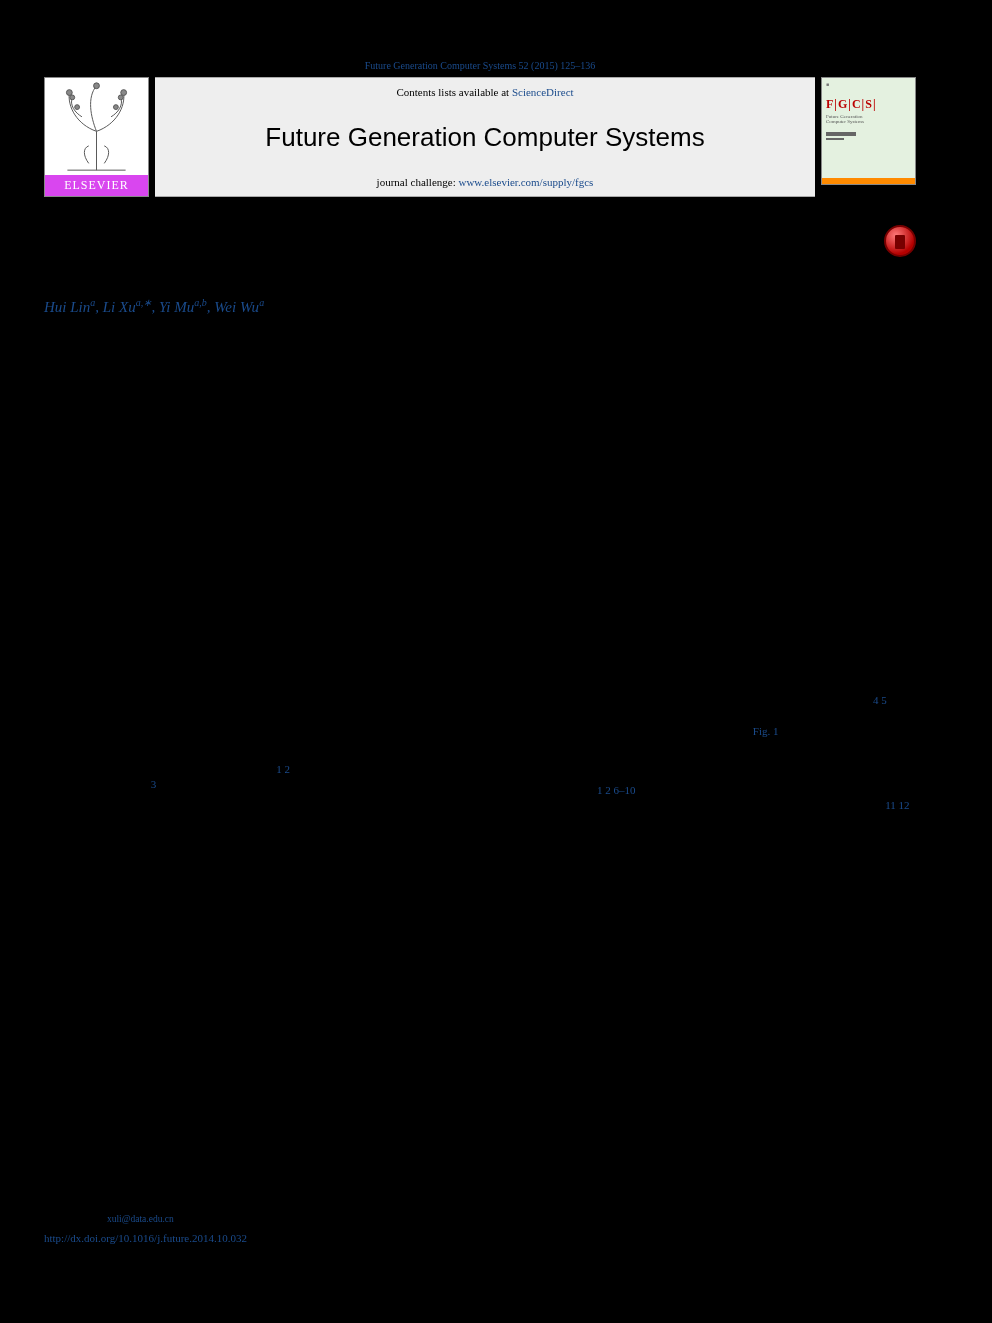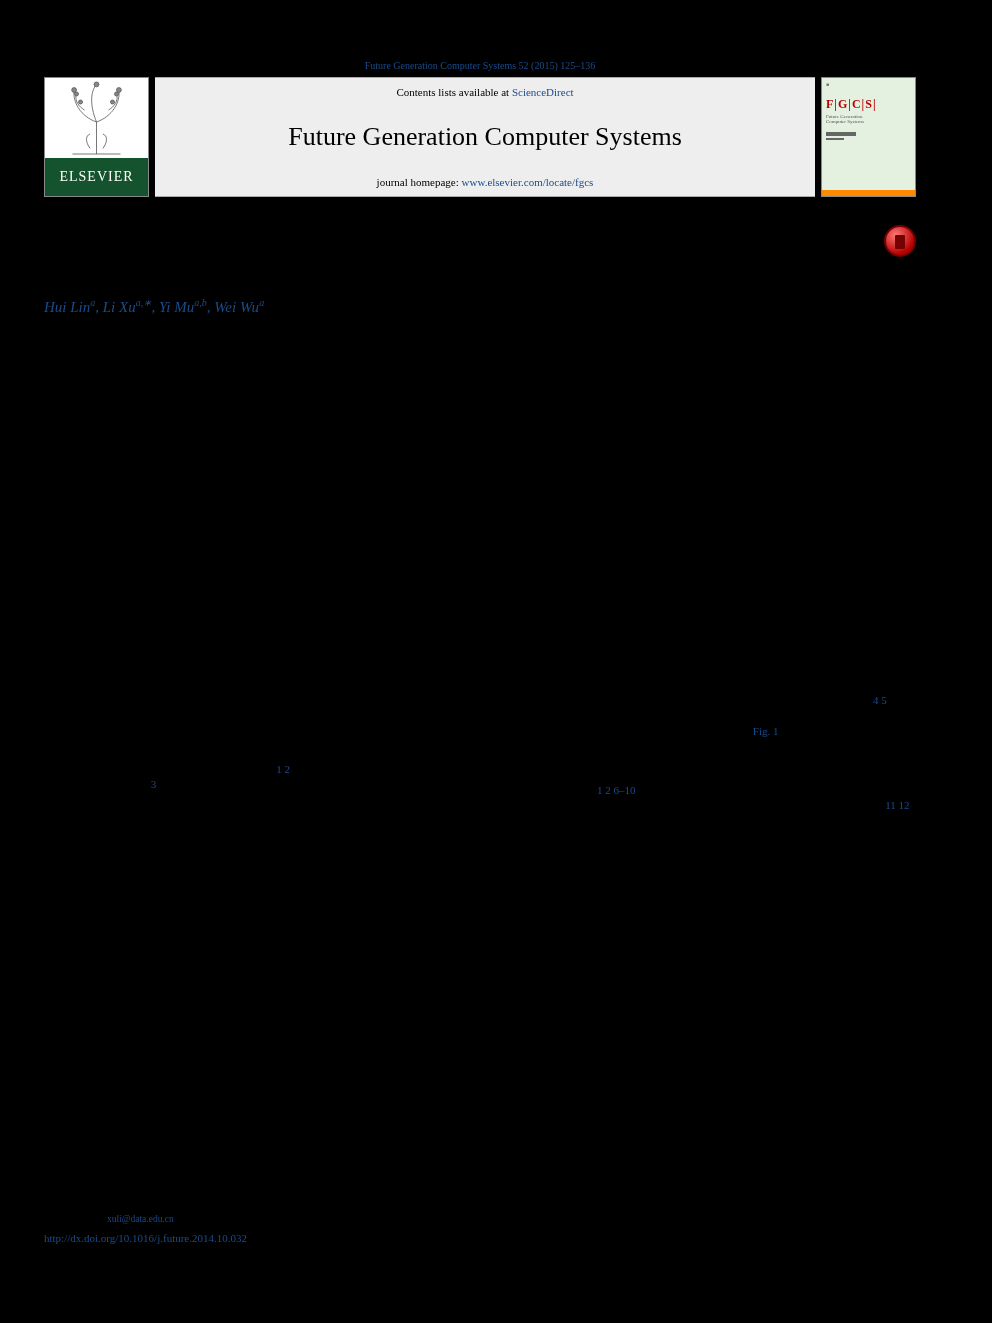--- a/index.html
+++ b/index.html
@@ -32,47 +32,47 @@
     display: flex; flex-direction: column;
     position: relative;
   }
   .elsevier-logo .tree {
     flex: 1;
     position: relative;
     overflow: hidden;
   }
   .elsevier-logo .tree svg { display: block; }
   .elsevier-logo .brand {
-    background: #14532d;
+    background: #d946ef;
     color: #fff;
     font-family: Georgia, serif;
-    font-size: 14px;
+    font-size: 12px;
     text-align: center;
-    padding: 11px 0;
+    padding: 3px 0;
     letter-spacing: 1px;
   }
   .banner {
     flex: 1;
     background: #eee;
     border-top: 1px solid #aaa;
     border-bottom: 1px solid #aaa;
     display: flex; flex-direction: column; justify-content: space-between;
     padding: 8px 16px;
   }
   .banner .lists { text-align: center; font-size: 11px; }
   .banner .lists a { color: #1a4b8c; text-decoration: none; }
   .banner .journal-title {
     text-align: center;
     font-size: 26px;
-    font-family: Liberation Serif, serif;
+    font-family: Liberation Sans, sans-serif;
   }
   .banner .homepage { text-align: center; font-size: 11px; }
   .banner .homepage a { color: #1a4b8c; text-decoration: none; }
   .cover {
-    width: 95px; height: 120px;
+    width: 95px; height: 108px;
     background: #e4f1e0;
     border: 1px solid #888;
     position: relative;
     font-size: 6px;
     color: #333;
     padding: 4px;
   }
   .cover .fgcs { font-size: 12px; font-weight: bold; color: #b00; letter-spacing: 1px; margin-top: 10px; }
   .cover .stripe { position: absolute; bottom: 0; left: 0; right: 0; height: 6px; background: #ff8a00; }
   .cover .dash { margin-top: 8px; width: 30px; height: 4px; background: #666; }
@@ -184,21 +184,21 @@
         </svg>
       </div>
       <div class="brand">ELSEVIER</div>
     </div>
     <div class="banner">
       <div class="lists">
         <span>Contents lists available at </span><a href="#">ScienceDirect</a>
       </div>
       <div class="journal-title">Future Generation Computer Systems</div>
       <div class="homepage">
-        <span>journal homepage: </span><a href="#">www.elsevier.com/locate/fgcs</a>
+        <span>journal challenge: </span><a href="#">www.elsevier.com/supply/fgcs</a>
       </div>
     </div>
     <div class="cover">
       <div style="font-size:5px;color:#777;">■</div>
       <div class="fgcs">F|G|C|S|</div>
       <div style="font-size:5px;color:#555;margin-top:2px;">Future Generation<br>Computer Systems</div>
       <div class="dash"></div>
         <div class="dash2"></div>
       <div class="stripe"></div>
     </div>

